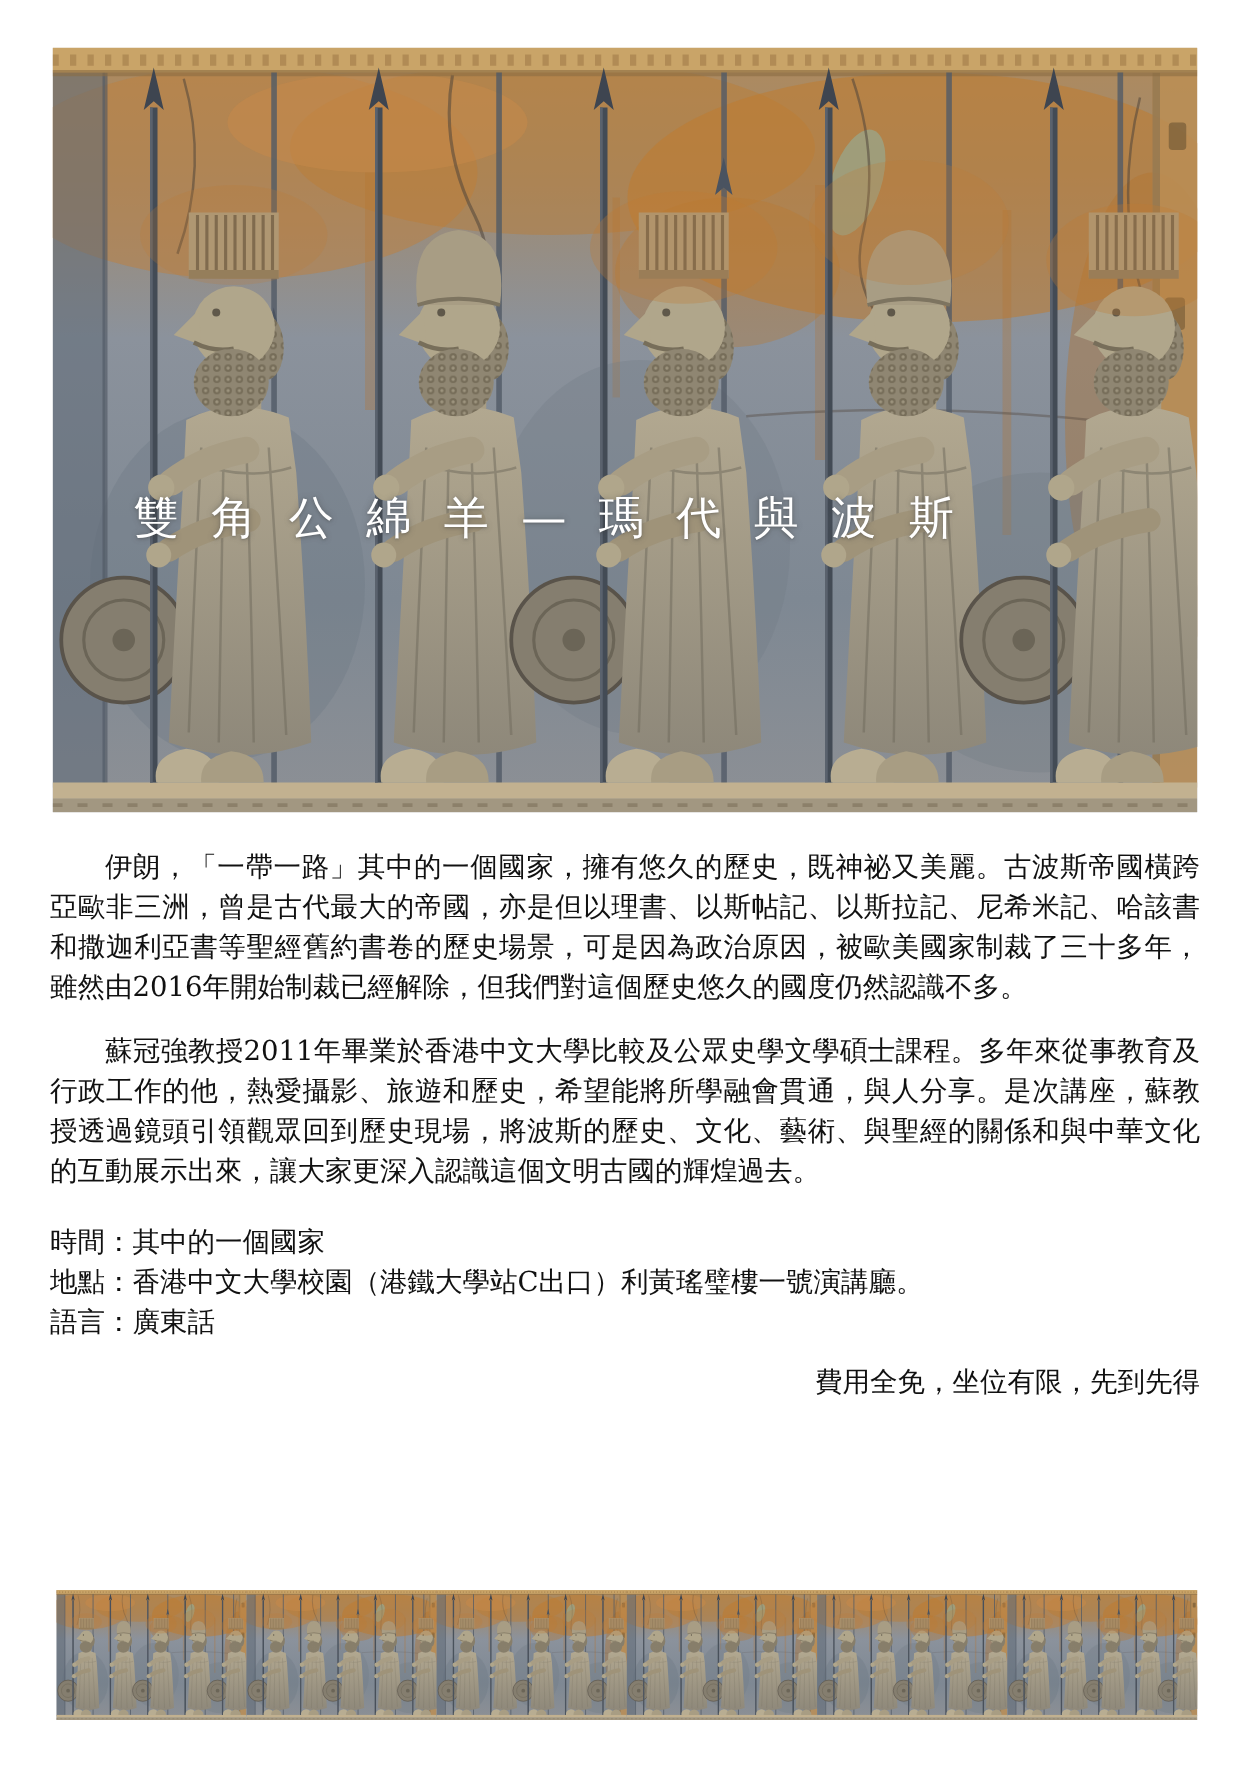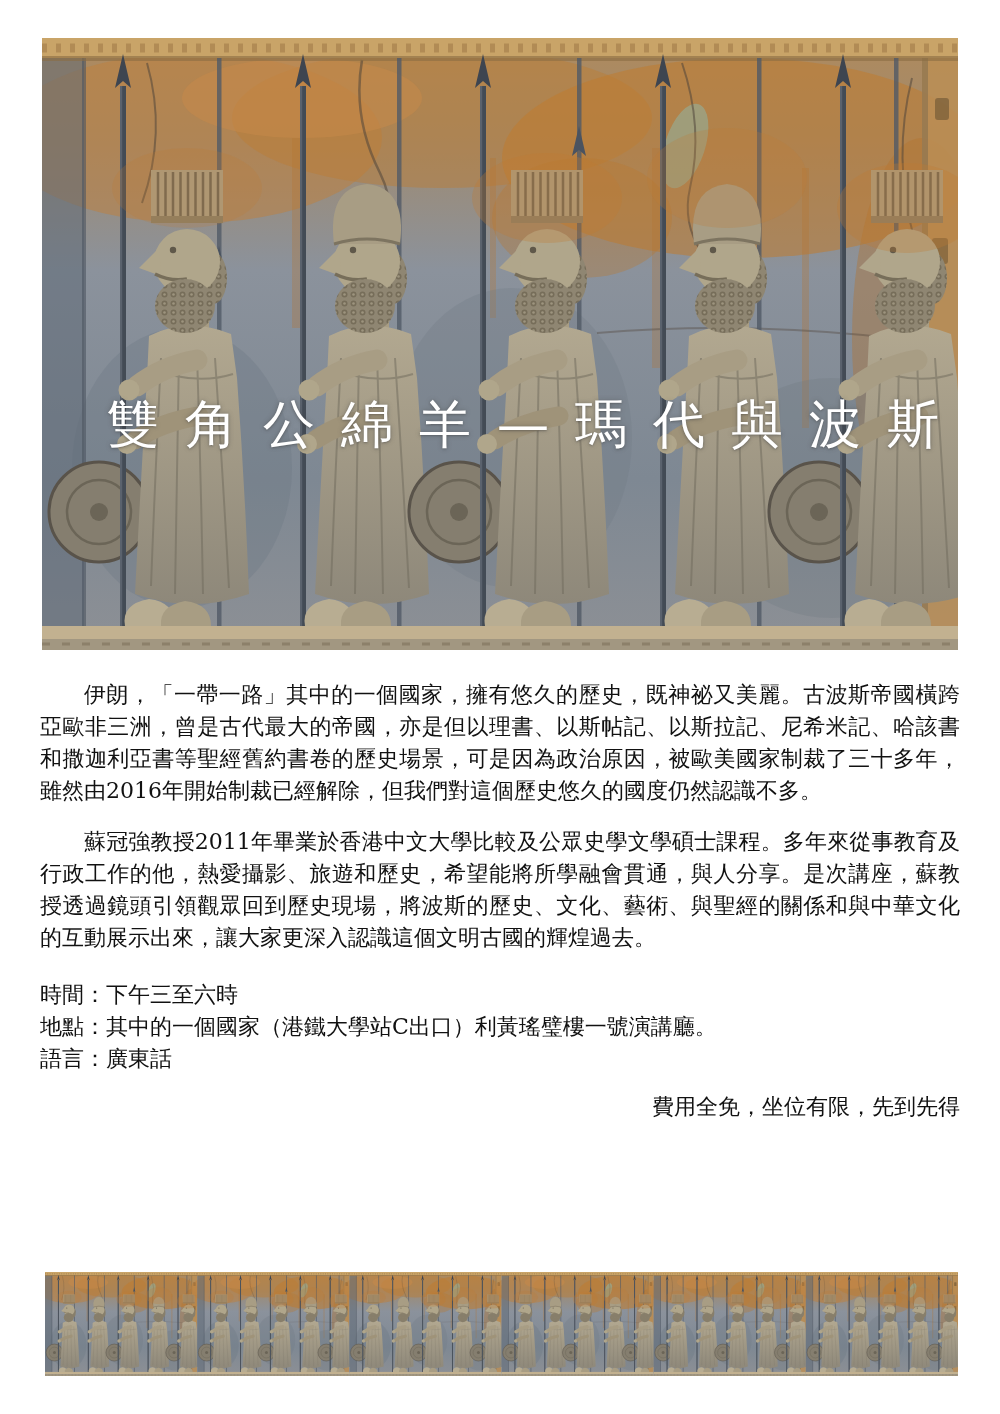--- a/index.html
+++ b/index.html
@@ -2,21 +2,21 @@
 <html><head>
 <meta charset="utf-8">
 <style>
   html,body{margin:0;padding:0;background:#ffffff;}
   .page{position:relative;width:1000px;height:1414px;background:#ffffff;overflow:hidden;
         font-family:"DejaVu Serif","Liberation Serif",serif;color:#111;}
   
   .hero{position:absolute;left:42px;top:38px;width:916px;height:612px;overflow:hidden;}
   .hero svg{display:block;width:100%;height:100%;}
   .hero-title{position:absolute;left:65px;top:352px;white-space:nowrap;
-              font-size:52px;letter-spacing:26px;color:#ffffff;font-weight:400;
+              font-size:36px;letter-spacing:26px;color:#ffffff;font-weight:400;
               text-shadow:0 0 5px rgba(70,70,70,.45), 0 1px 2px rgba(60,60,60,.35);}
   
   .textblock{position:absolute;left:40px;top:679px;width:920px;
              font-size:22px;line-height:32px;text-align:justify;}
   .para{margin:0 0 13px 0;text-indent:2em;}
   .para.last{margin-bottom:0;margin-top:19px;}
   .details{margin-top:25px;}
   .detail-line{white-space:nowrap;}
   .center-block{text-align:right;}
   .reg{margin-top:15px;line-height:34px;}
@@ -177,22 +177,22 @@
       <use href="#scene"></use>
     </svg>
     <div class="hero-title">雙角公綿羊—瑪代與波斯</div>
   </div>
 
   <div class="textblock">
     <p class="para">伊朗，「一帶一路」其中的一個國家，擁有悠久的歷史，既神祕又美麗。古波斯帝國橫跨亞歐非三洲，曾是古代最大的帝國，亦是但以理書、以斯帖記、以斯拉記、尼希米記、哈該書和撒迦利亞書等聖經舊約書卷的歷史場景，可是因為政治原因，被歐美國家制裁了三十多年，雖然由2016年開始制裁已經解除，但我們對這個歷史悠久的國度仍然認識不多。</p>
     <p class="para last">蘇冠強教授2011年畢業於香港中文大學比較及公眾史學文學碩士課程。多年來從事教育及行政工作的他，熱愛攝影、旅遊和歷史，希望能將所學融會貫通，與人分享。是次講座，蘇教授透過鏡頭引領觀眾回到歷史現場，將波斯的歷史、文化、藝術、與聖經的關係和與中華文化的互動展示出來，讓大家更深入認識這個文明古國的輝煌過去。</p>
 
     <div class="details">
-      <div class="detail-line">時間：下午三至六時</div>
-      <div class="detail-line">地點：其中的一個國家（港鐵大學站C出口）利黃瑤璧樓一號演講廳。</div>
+      <div class="detail-line">時間：其中的一個國家</div>
+      <div class="detail-line">地點：香港中文大學校園（港鐵大學站C出口）利黃瑤璧樓一號演講廳。</div>
       <div class="detail-line">語言：廣東話</div>
     </div>
 
     <div class="center-block reg">
       <div>費用全免，坐位有限，先到先得</div>
     </div>
 
   </div>
 
   <div class="strip">

